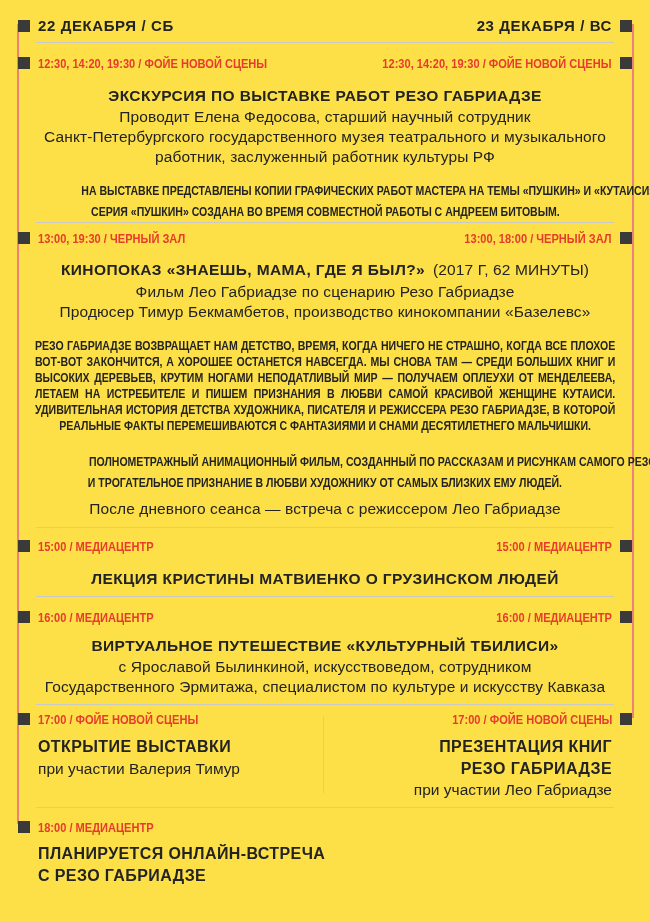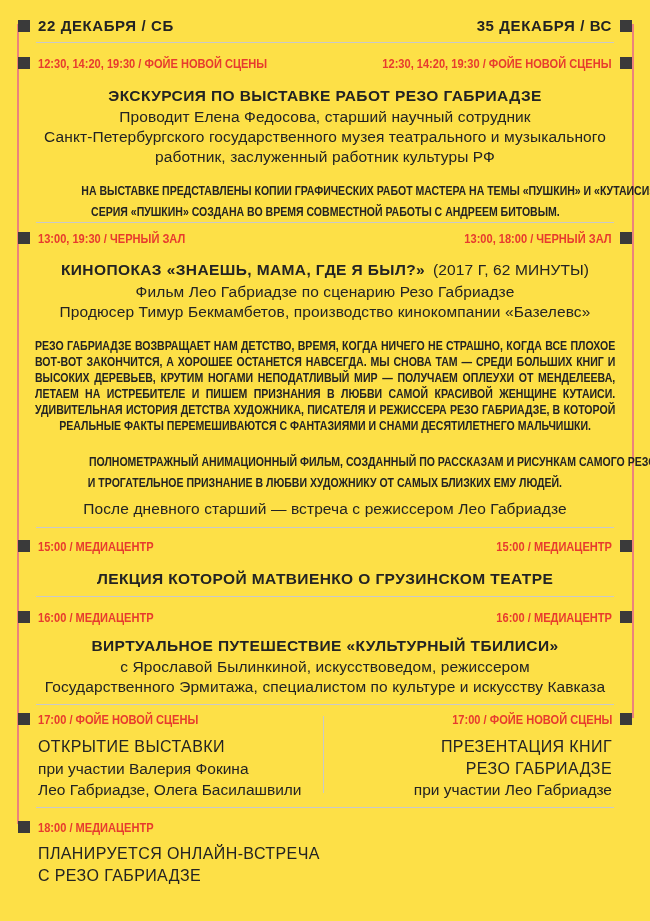--- a/index.html
+++ b/index.html
@@ -45,21 +45,21 @@
   .synopsis {
     position: absolute; left: 35px; top: 338px; width: 742px;
     transform: scaleX(.782); transform-origin: left top;
     text-align: justify; text-align-last: center;
     font-weight: bold; font-size: 13.5px; line-height: 16px; letter-spacing: 0;
   }
   .film-rest { font-weight: normal; margin-left: 8px; }
 
   .colL { position: absolute; left: 38px; white-space: nowrap; }
   .colR { position: absolute; right: 38px; text-align: right; white-space: nowrap; }
-  .c-bold { font-weight: normal; font-size: 16px; letter-spacing: .4px; }
+  .c-bold { font-weight: bold; font-size: 16px; letter-spacing: .4px; }
   .c-body { font-size: 15.5px; }
 </style>
 </head>
 <body>
 
 <div class="page">
 
   <div class="rail left"></div>
   <div class="rail right"></div>
 
@@ -71,21 +71,21 @@
   <div class="sq r" style="top:232px"></div>
   <div class="sq l" style="top:540px"></div>
   <div class="sq r" style="top:540px"></div>
   <div class="sq l" style="top:611px"></div>
   <div class="sq r" style="top:611px"></div>
   <div class="sq l" style="top:713px"></div>
   <div class="sq r" style="top:713px"></div>
   <div class="sq l" style="top:821px"></div>
 
   <div class="date l">22 ДЕКАБРЯ / СБ</div>
-  <div class="date r">35 ДЕКАБРЯ / ВС</div>
+  <div class="date r">23 ДЕКАБРЯ / ВС</div>
   <div class="hr" style="top:42px"></div>
 
   <div class="time l" style="top:56px">12:30, 14:20, 19:30 / ФОЙЕ НОВОЙ СЦЕНЫ</div>
   <div class="time r" style="top:56px">12:30, 14:20, 19:30 / ФОЙЕ НОВОЙ СЦЕНЫ</div>
   <div class="center t-bold" style="top:87px">ЭКСКУРСИЯ ПО ВЫСТАВКЕ РАБОТ РЕЗО ГАБРИАДЗЕ</div>
   <div class="center t-body" style="top:108px">Проводит Елена Федосова, старший научный сотрудник</div>
   <div class="center t-body" style="top:128px">Санкт-Петербургского государственного музея театрального и музыкального</div>
   <div class="center t-body" style="top:148px">работник, заслуженный работник культуры РФ</div>
   <div class="center" style="top:181px"><span class="cond" style="display:inline-block">НА ВЫСТАВКЕ ПРЕДСТАВЛЕНЫ КОПИИ ГРАФИЧЕСКИХ РАБОТ МАСТЕРА НА ТЕМЫ «ПУШКИН» И «КУТАИСИ».</span></div>
   <div class="center" style="top:202px"><span class="cond" style="display:inline-block">СЕРИЯ «ПУШКИН» СОЗДАНА ВО ВРЕМЯ СОВМЕСТНОЙ РАБОТЫ С АНДРЕЕМ БИТОВЫМ.</span></div>
@@ -94,41 +94,40 @@
   <div class="time l" style="top:231px">13:00, 19:30 / ЧЕРНЫЙ ЗАЛ</div>
   <div class="time r" style="top:231px">13:00, 18:00 / ЧЕРНЫЙ ЗАЛ</div>
   <div class="center" style="top:261px">
     <span class="t-bold">КИНОПОКАЗ «ЗНАЕШЬ, МАМА, ГДЕ Я БЫЛ?»</span><span class="t-body film-rest">(2017 Г, 62 МИНУТЫ)</span>
   </div>
   <div class="center t-body" style="top:283px">Фильм Лео Габриадзе по сценарию Резо Габриадзе</div>
   <div class="center t-body" style="top:303px">Продюсер Тимур Бекмамбетов, производство кинокомпании «Базелевс»</div>
   <div class="synopsis">РЕЗО ГАБРИАДЗЕ ВОЗВРАЩАЕТ НАМ ДЕТСТВО, ВРЕМЯ, КОГДА НИЧЕГО НЕ СТРАШНО, КОГДА ВСЕ ПЛОХОЕ ВОТ-ВОТ ЗАКОНЧИТСЯ, А ХОРОШЕЕ ОСТАНЕТСЯ НАВСЕГДА. МЫ СНОВА ТАМ — СРЕДИ БОЛЬШИХ КНИГ И ВЫСОКИХ ДЕРЕВЬЕВ, КРУТИМ НОГАМИ НЕПОДАТЛИВЫЙ МИР — ПОЛУЧАЕМ ОПЛЕУХИ ОТ МЕНДЕЛЕЕВА, ЛЕТАЕМ НА ИСТРЕБИТЕЛЕ И ПИШЕМ ПРИЗНАНИЯ В ЛЮБВИ САМОЙ КРАСИВОЙ ЖЕНЩИНЕ КУТАИСИ. УДИВИТЕЛЬНАЯ ИСТОРИЯ ДЕТСТВА ХУДОЖНИКА, ПИСАТЕЛЯ И РЕЖИССЕРА РЕЗО ГАБРИАДЗЕ, В КОТОРОЙ РЕАЛЬНЫЕ ФАКТЫ ПЕРЕМЕШИВАЮТСЯ С ФАНТАЗИЯМИ И СНАМИ ДЕСЯТИЛЕТНЕГО МАЛЬЧИШКИ.</div>
   <div class="center" style="top:452px"><span class="cond" style="display:inline-block">ПОЛНОМЕТРАЖНЫЙ АНИМАЦИОННЫЙ ФИЛЬМ, СОЗДАННЫЙ ПО РАССКАЗАМ И РИСУНКАМ САМОГО РЕЗО, — ТЁПЛОЕ</span></div>
   <div class="center" style="top:473px"><span class="cond" style="display:inline-block">И ТРОГАТЕЛЬНОЕ ПРИЗНАНИЕ В ЛЮБВИ ХУДОЖНИКУ ОТ САМЫХ БЛИЗКИХ ЕМУ ЛЮДЕЙ.</span></div>
-  <div class="center t-body" style="top:500px">После дневного старший — встреча с режиссером Лео Габриадзе</div>
+  <div class="center t-body" style="top:500px">После дневного сеанса — встреча с режиссером Лео Габриадзе</div>
   <div class="hr" style="top:527px"></div>
 
   <div class="time l" style="top:539px">15:00 / МЕДИАЦЕНТР</div>
   <div class="time r" style="top:539px">15:00 / МЕДИАЦЕНТР</div>
-  <div class="center t-bold" style="top:570px">ЛЕКЦИЯ КОТОРОЙ МАТВИЕНКО О ГРУЗИНСКОМ ТЕАТРЕ</div>
+  <div class="center t-bold" style="top:570px">ЛЕКЦИЯ КРИСТИНЫ МАТВИЕНКО О ГРУЗИНСКОМ ЛЮДЕЙ</div>
   <div class="hr" style="top:596px"></div>
 
   <div class="time l" style="top:610px">16:00 / МЕДИАЦЕНТР</div>
   <div class="time r" style="top:610px">16:00 / МЕДИАЦЕНТР</div>
   <div class="center t-bold" style="top:637px">ВИРТУАЛЬНОЕ ПУТЕШЕСТВИЕ «КУЛЬТУРНЫЙ ТБИЛИСИ»</div>
-  <div class="center t-body" style="top:658px">с Ярославой Былинкиной, искусствоведом, режиссером</div>
+  <div class="center t-body" style="top:658px">с Ярославой Былинкиной, искусствоведом, сотрудником</div>
   <div class="center t-body" style="top:678px">Государственного Эрмитажа, специалистом по культуре и искусству Кавказа</div>
   <div class="hr" style="top:704px"></div>
 
   <div class="time l" style="top:712px">17:00 / ФОЙЕ НОВОЙ СЦЕНЫ</div>
   <div class="time r" style="top:712px">17:00 / ФОЙЕ НОВОЙ СЦЕНЫ</div>
   <div class="vdiv"></div>
   <div class="colL c-bold" style="top:738px">ОТКРЫТИЕ ВЫСТАВКИ</div>
-  <div class="colL c-body" style="top:760px">при участии Валерия Фокина</div>
-  <div class="colL c-body" style="top:781px">Лео Габриадзе, Олега Басилашвили</div>
+  <div class="colL c-body" style="top:760px">при участии Валерия Тимур</div>
   <div class="colR c-bold" style="top:738px">ПРЕЗЕНТАЦИЯ КНИГ</div>
   <div class="colR c-bold" style="top:760px">РЕЗО ГАБРИАДЗЕ</div>
   <div class="colR c-body" style="top:781px">при участии Лео Габриадзе</div>
   <div class="hr" style="top:807px"></div>
 
   <div class="time l" style="top:820px">18:00 / МЕДИАЦЕНТР</div>
   <div class="colL c-bold" style="top:867px">С РЕЗО ГАБРИАДЗЕ</div>
   <div class="colL c-bold" style="top:845px">ПЛАНИРУЕТСЯ ОНЛАЙН-ВСТРЕЧА</div>
 
 </div>

